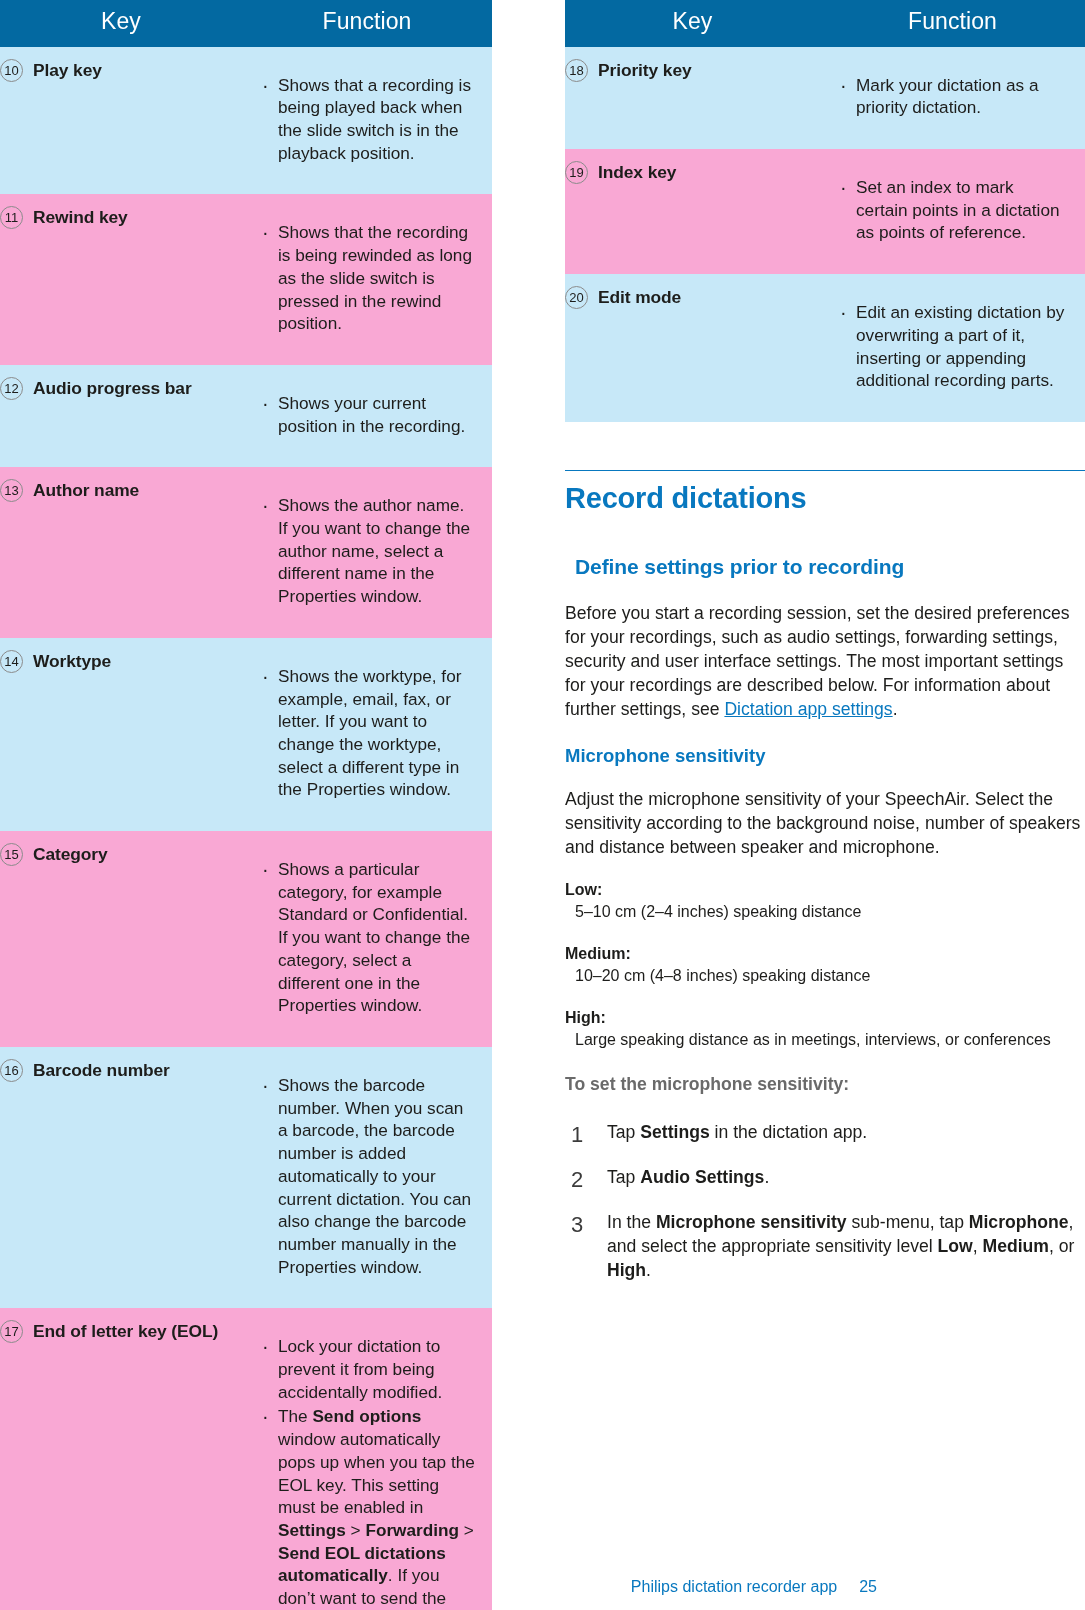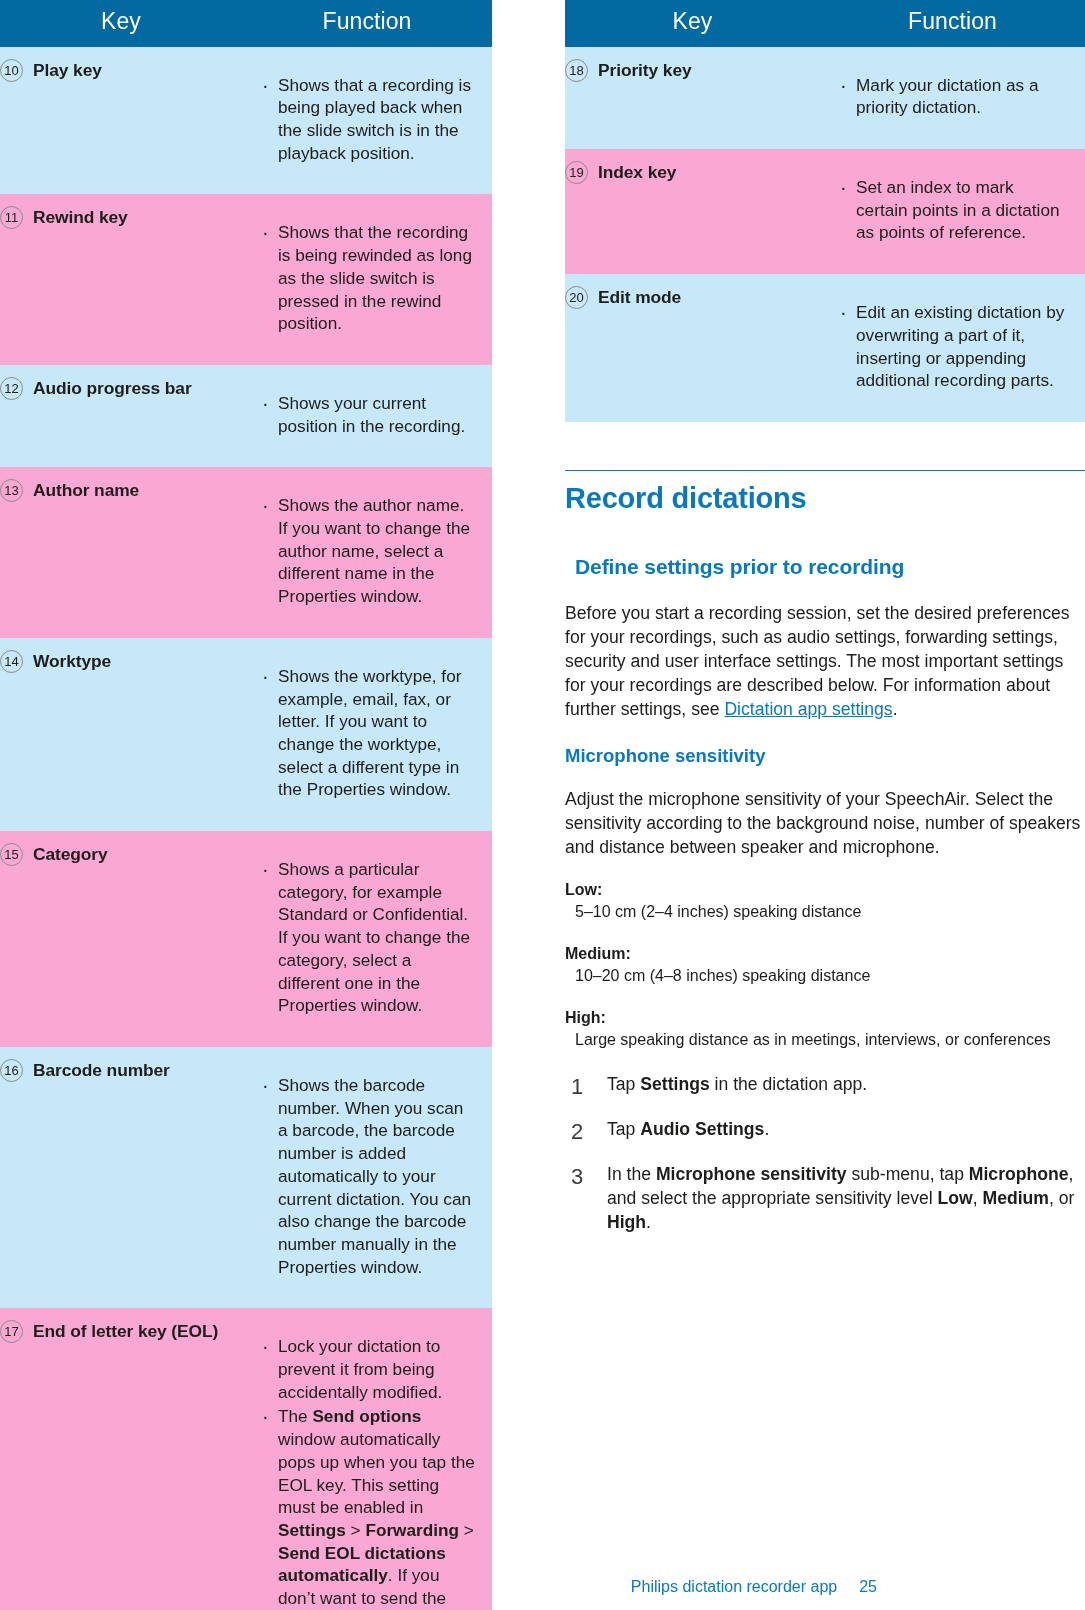--- a/index.html
+++ b/index.html
@@ -456,20 +456,21 @@
       <p class="tight"><span class="lead-bold">Low:</span></p>
       <p class="gap">5–10 cm (2–4 inches) speaking distance</p>
 
       <p class="tight"><span class="lead-bold">Medium:</span></p>
       <p class="gap">10–20 cm (4–8 inches) speaking distance</p>
 
       <p class="tight"><span class="lead-bold">High:</span></p>
       <p class="gap">Large speaking distance as in meetings, interviews, or conferences</p>
     </div>
 
+    <p class="instr-head">To set the microphone sensitivity:</p>
 
     <ol class="steps">
         <li><span class="step-num">1</span>Tap <b>Settings</b> in the dictation app.</li>
         <li><span class="step-num">2</span>Tap <b>Audio Settings</b>.</li>
         <li><span class="step-num">3</span>In the <b>Microphone sensitivity</b> sub-menu, tap <b>Microphone</b>, and select the appropriate sensitivity level <b>Low</b>, <b>Medium</b>, or <b>High</b>.</li>
       </ol>
 
   </div>
 
   <div class="footer">

